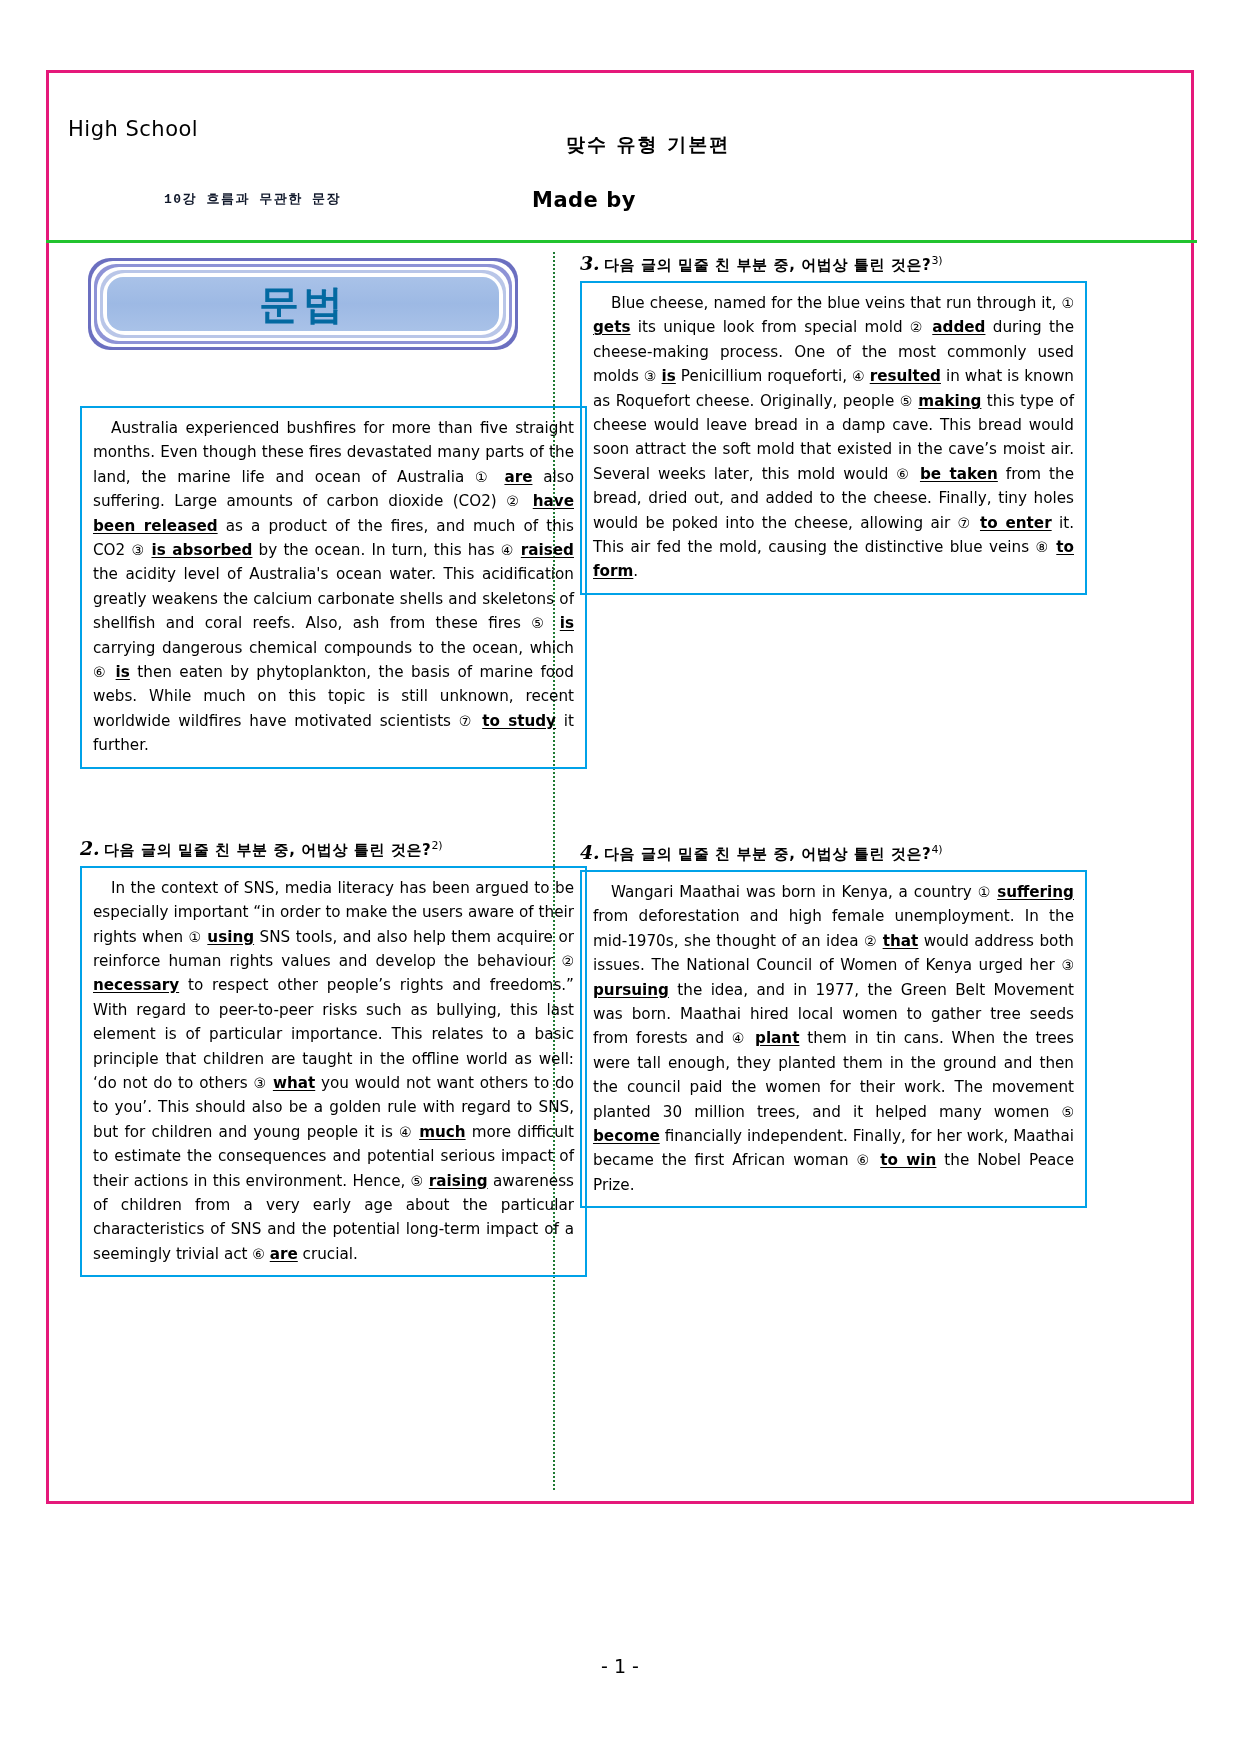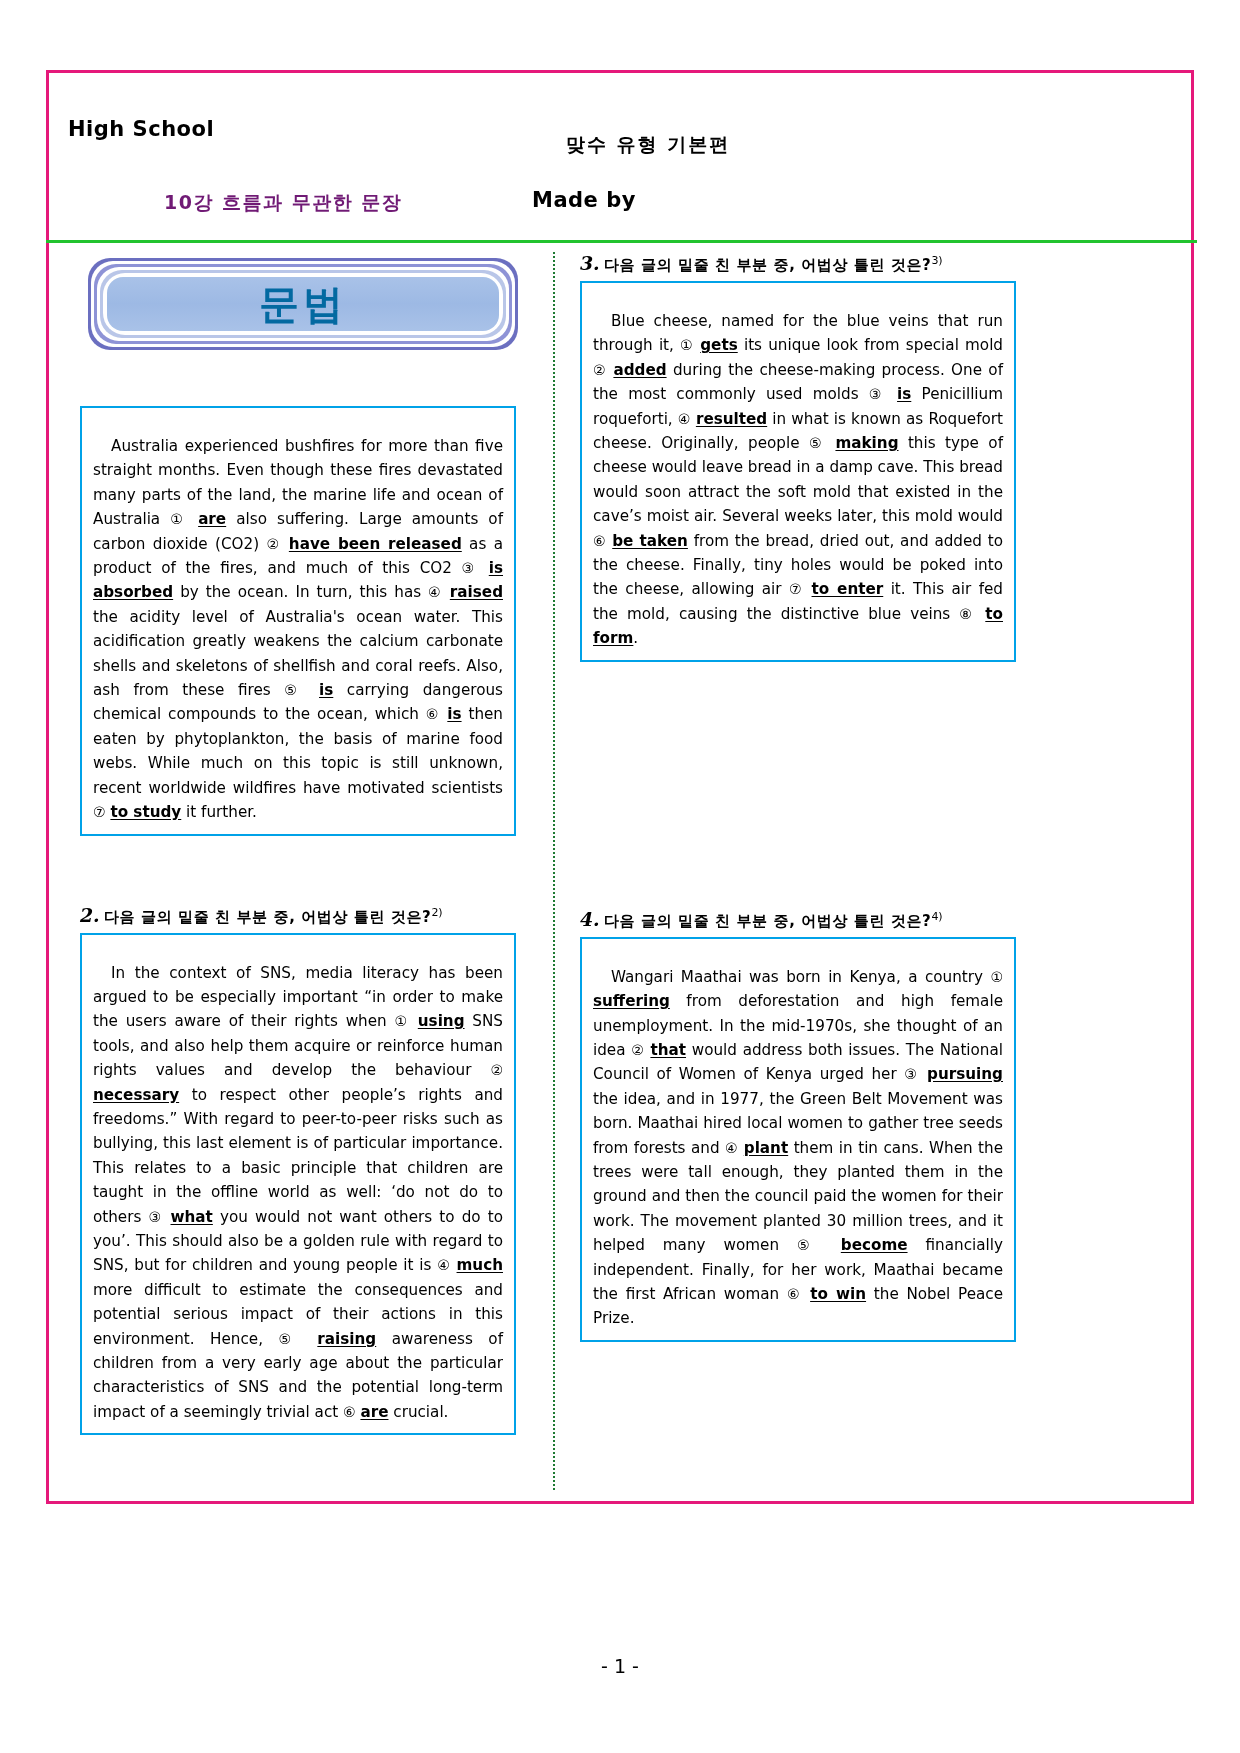--- a/index.html
+++ b/index.html
@@ -17,32 +17,33 @@
     border: 3px solid #E5187A;
     background: #fff;
   }
   .header {
     position: absolute;
     left: 46px; top: 70px;
     width: 1148px; height: 170px;
   }
   .hdr-school {
     position: absolute; left: 22px; top: 47px;
-    font-size: 21px; font-weight: 700; color: #000;
+    font-size: 21px; font-weight: 400; color: #000;
     letter-spacing: 0.5px;
   }
   .hdr-title-kr {
     position: absolute; left: 520px; top: 62px;
     font-size: 19px; font-weight: 700; color: #000;
     letter-spacing: 2px;
   }
   .hdr-lesson {
     position: absolute; left: 118px; top: 120px;
-    font-size: 19px; font-weight: 700; color: #701a75;
+    font-size: 13px; font-weight: 700; color: #0f172a;
     letter-spacing: 1.5px;
+    font-family: Liberation Mono, monospace;
   }
   .hdr-madeby {
     position: absolute; left: 486px; top: 118px;
     font-size: 21px; font-weight: 700; color: #000;
     letter-spacing: 0.5px;
   }
   .green-rule {
     position: absolute;
     left: 46px; top: 240px;
     width: 1151px; height: 3px;
@@ -103,23 +104,23 @@
   .q-num {
     font-weight: 700; font-style: italic;
     font-size: 19px;
     font-family: "DejaVu Serif", "Liberation Serif", serif;
   }
   .q-head-txt { font-weight: 600; letter-spacing: 0.6px; }
   .q-sup { font-size: 11px; vertical-align: super; }
 
   .passage {
     border: 2px solid #00A2E8;
-    padding: 26px 11px 9px 11px;
+    padding: 8px 11px 9px 11px;
     margin: 0 0 0 10px;
-    width: 436px;
+    width: 507px;
     font-size: 15.2px;
     line-height: 24.4px;
     text-align: justify;
     text-justify: inter-word;
     color: #000;
     hyphens: none;
   }
   .passage .ind { display: inline-block; width: 18px; }
   .choice {
     font-weight: 700;

